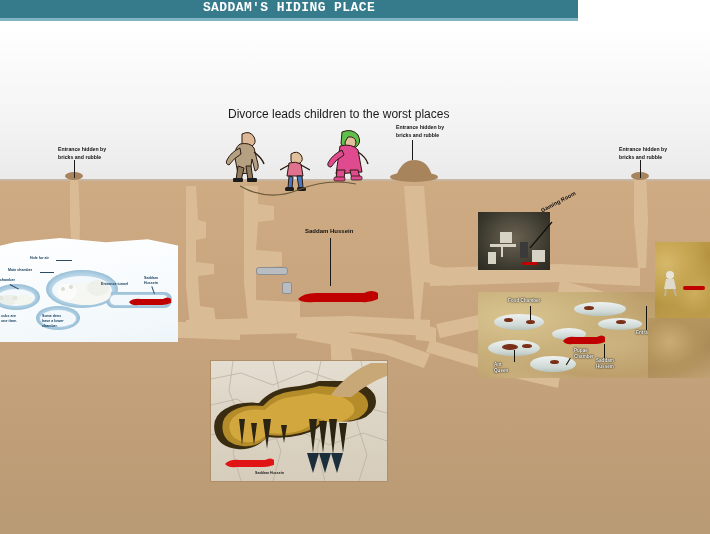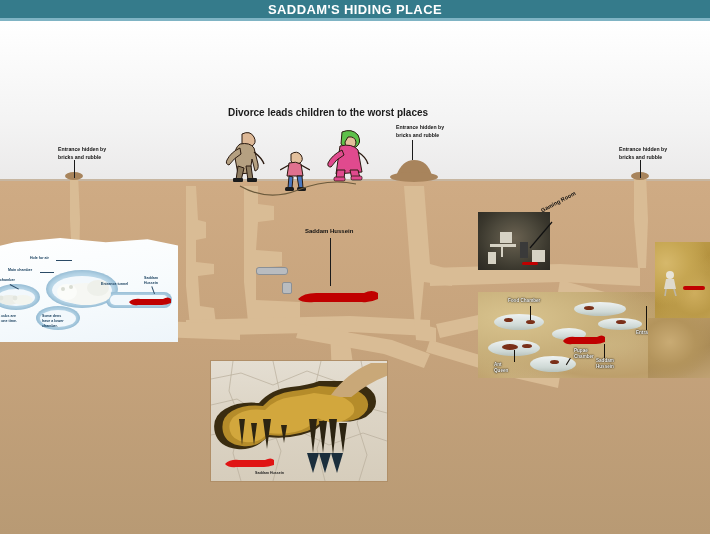--- a/index.html
+++ b/index.html
@@ -6,24 +6,24 @@
   html, body {
     width: 710px; height: 534px;
     font-family: "Liberation Sans", sans-serif;
     background: #ffffff;
     overflow: hidden;
   }
   #page { position: relative; width: 710px; height: 534px; overflow: hidden; background:#ffffff; }
 
   
   #header {
-    position: absolute; left: 0; top: 0; width: 710px; height: 21px;
+    position: absolute; left: 0; top: 0; width: 578px; height: 21px;
     background: #357b8b;
     border-bottom: 3px solid #7fb4c4;
-    display: flex; align-items: center; justify-content: center;
+    display: flex; justify-content: center; font-family: Liberation Mono, monospace;
   }
   #header-title {
     color: #ffffff; font-size: 13px; font-weight: bold;
     letter-spacing: .4px; white-space: nowrap;
   }
 
   
   #scene { position: absolute; left:0; top:24px; width:710px; height:510px; overflow:hidden; }
   #sky {
     position:absolute; left:0; top:0; width:710px; height:157px;
@@ -42,21 +42,21 @@
 
   
   .callout { position:absolute; }
   .callout .txt {
     font-size:5.2px; font-weight:bold; color:#111; line-height:1.5;
     white-space:pre-line; text-align:left;
   }
   .leader { position:absolute; background:#1a1a1a; width:1px; }
 
   .bigcap {
-    position:absolute; font-size:10px; font-weight:bold; color:#1a1a1a;
+    position:absolute; font-size:12px; font-weight:normal; color:#1a1a1a;
     white-space:nowrap;
   }
   .midcap {
     position:absolute; font-size:6px; font-weight:bold; color:#111;
     white-space:nowrap;
   }
 
   
   .person { position:absolute; }
 

